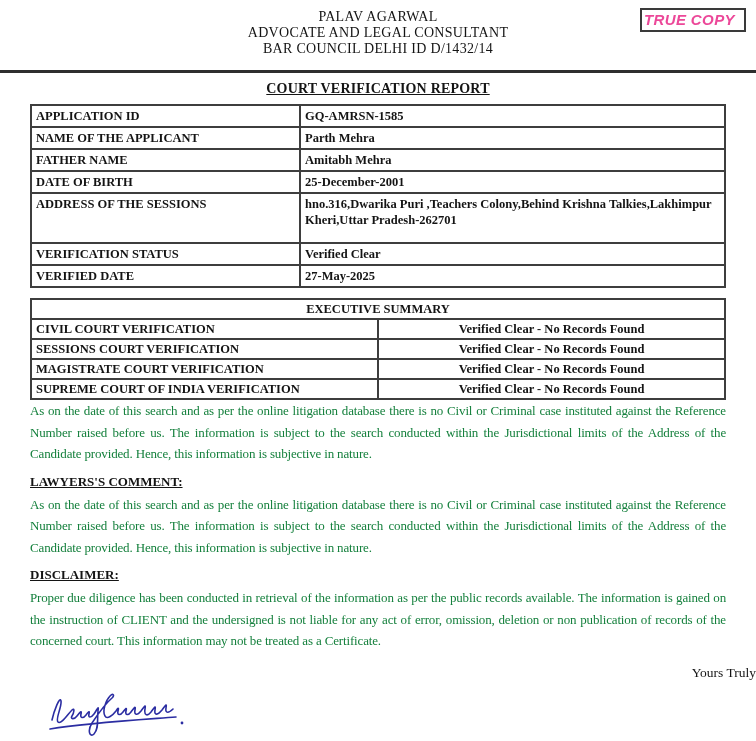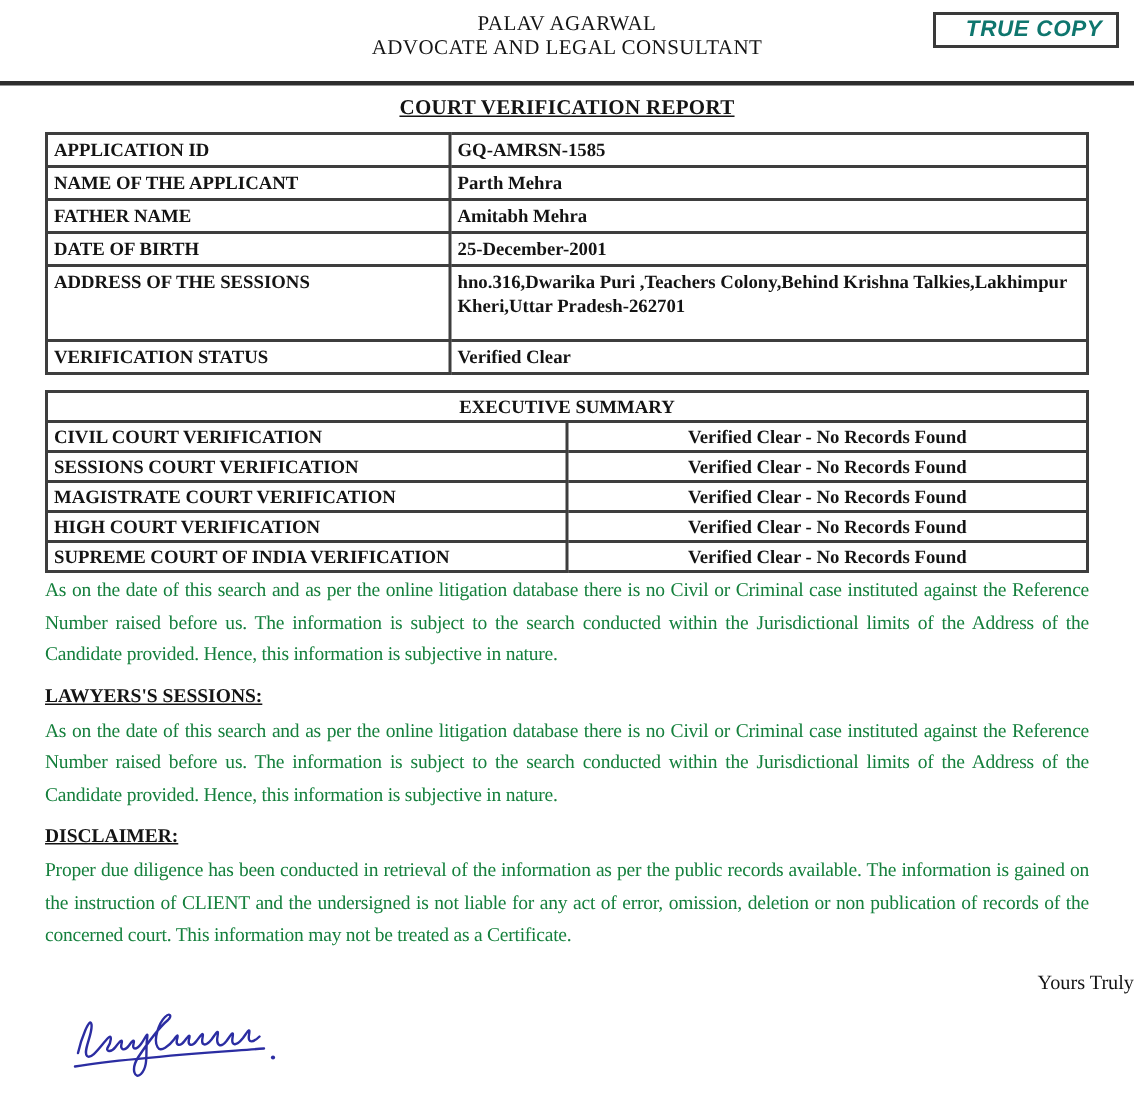--- a/index.html
+++ b/index.html
@@ -17,26 +17,26 @@
     text-align:center;
     font-weight:normal;
     font-size:14px;
     line-height:16px;
     letter-spacing:0.3px;
   }
   .stamp{
     position:absolute;
     top:8px;right:10px;
     border:2px solid #3a3a3a;
-    padding:1px 9px 2px 20px;
+    padding:1px 9px 2px 2px;
     font-family:"Liberation Sans","DejaVu Sans",sans-serif;
     font-style:italic;
     font-weight:bold;
     font-size:15px;
-    color:#0f766e;
+    color:#ec4899;
     letter-spacing:0.4px;
     background:#fff;
   }
   .rule{
     border:0;
     border-top:3px solid #2e2e2e;
     margin:13px 0 0 0;
   }
   .title{
     text-align:center;
@@ -92,20 +92,21 @@
 </head>
 <body>
 
 <div class="page">
 
   <div class="stamp">TRUE COPY</div>
 
   <div class="letterhead">
     <div>PALAV AGARWAL</div>
     <div>ADVOCATE AND LEGAL CONSULTANT</div>
+    <div>BAR COUNCIL DELHI ID D/1432/14</div>
   </div>
 
   <hr class="rule">
 
   <div class="title">COURT VERIFICATION REPORT</div>
 
   <table class="t1">
     <tbody>
       <tr>
         <td class="lbl">APPLICATION ID</td>
@@ -124,20 +125,24 @@
         <td class="val">25-December-2001</td>
       </tr>
       <tr class="addr">
         <td class="lbl">ADDRESS OF THE SESSIONS</td>
         <td class="val">hno.316,Dwarika Puri ,Teachers Colony,Behind Krishna Talkies,Lakhimpur Kheri,Uttar Pradesh-262701</td>
       </tr>
       <tr>
         <td class="lbl">VERIFICATION STATUS</td>
         <td class="val">Verified Clear</td>
       </tr>
+      <tr>
+        <td class="lbl">VERIFIED DATE</td>
+        <td class="val">27-May-2025</td>
+      </tr>
     </tbody>
   </table>
 
   <table class="t2">
     <tbody>
       <tr>
         <td class="es-head" colspan="2">EXECUTIVE SUMMARY</td>
       </tr>
       <tr>
         <td class="lbl">CIVIL COURT VERIFICATION</td>
@@ -145,36 +150,32 @@
       </tr>
       <tr>
         <td class="lbl">SESSIONS COURT VERIFICATION</td>
         <td class="val">Verified Clear - No Records Found</td>
       </tr>
       <tr>
         <td class="lbl">MAGISTRATE COURT VERIFICATION</td>
         <td class="val">Verified Clear - No Records Found</td>
       </tr>
       <tr>
-        <td class="lbl">HIGH COURT VERIFICATION</td>
-        <td class="val">Verified Clear - No Records Found</td>
-      </tr>
-      <tr>
         <td class="lbl">SUPREME COURT OF INDIA VERIFICATION</td>
         <td class="val">Verified Clear - No Records Found</td>
       </tr>
     </tbody>
   </table>
 
   <div class="section">
     <p class="sec-p">As on the date of this search and as per the online litigation database there is no Civil or Criminal case instituted against the Reference Number raised before us. The information is subject to the search conducted within the Jurisdictional limits of the Address of the Candidate provided. Hence, this information is subjective in nature.</p>
   </div>
 
   <div class="section">
-    <div class="sec-h">LAWYERS'S SESSIONS:</div>
+    <div class="sec-h">LAWYERS'S COMMENT:</div>
     <p class="sec-p">As on the date of this search and as per the online litigation database there is no Civil or Criminal case instituted against the Reference Number raised before us. The information is subject to the search conducted within the Jurisdictional limits of the Address of the Candidate provided. Hence, this information is subjective in nature.</p>
   </div>
 
   <div class="section">
     <div class="sec-h">DISCLAIMER:</div>
     <p class="sec-p">Proper due diligence has been conducted in retrieval of the information as per the public records available. The information is gained on the instruction of CLIENT and the undersigned is not liable for any act of error, omission, deletion or non publication of records of the concerned court. This information may not be treated as a Certificate.</p>
   </div>
 
   <div class="closing">Yours Truly</div>
 

